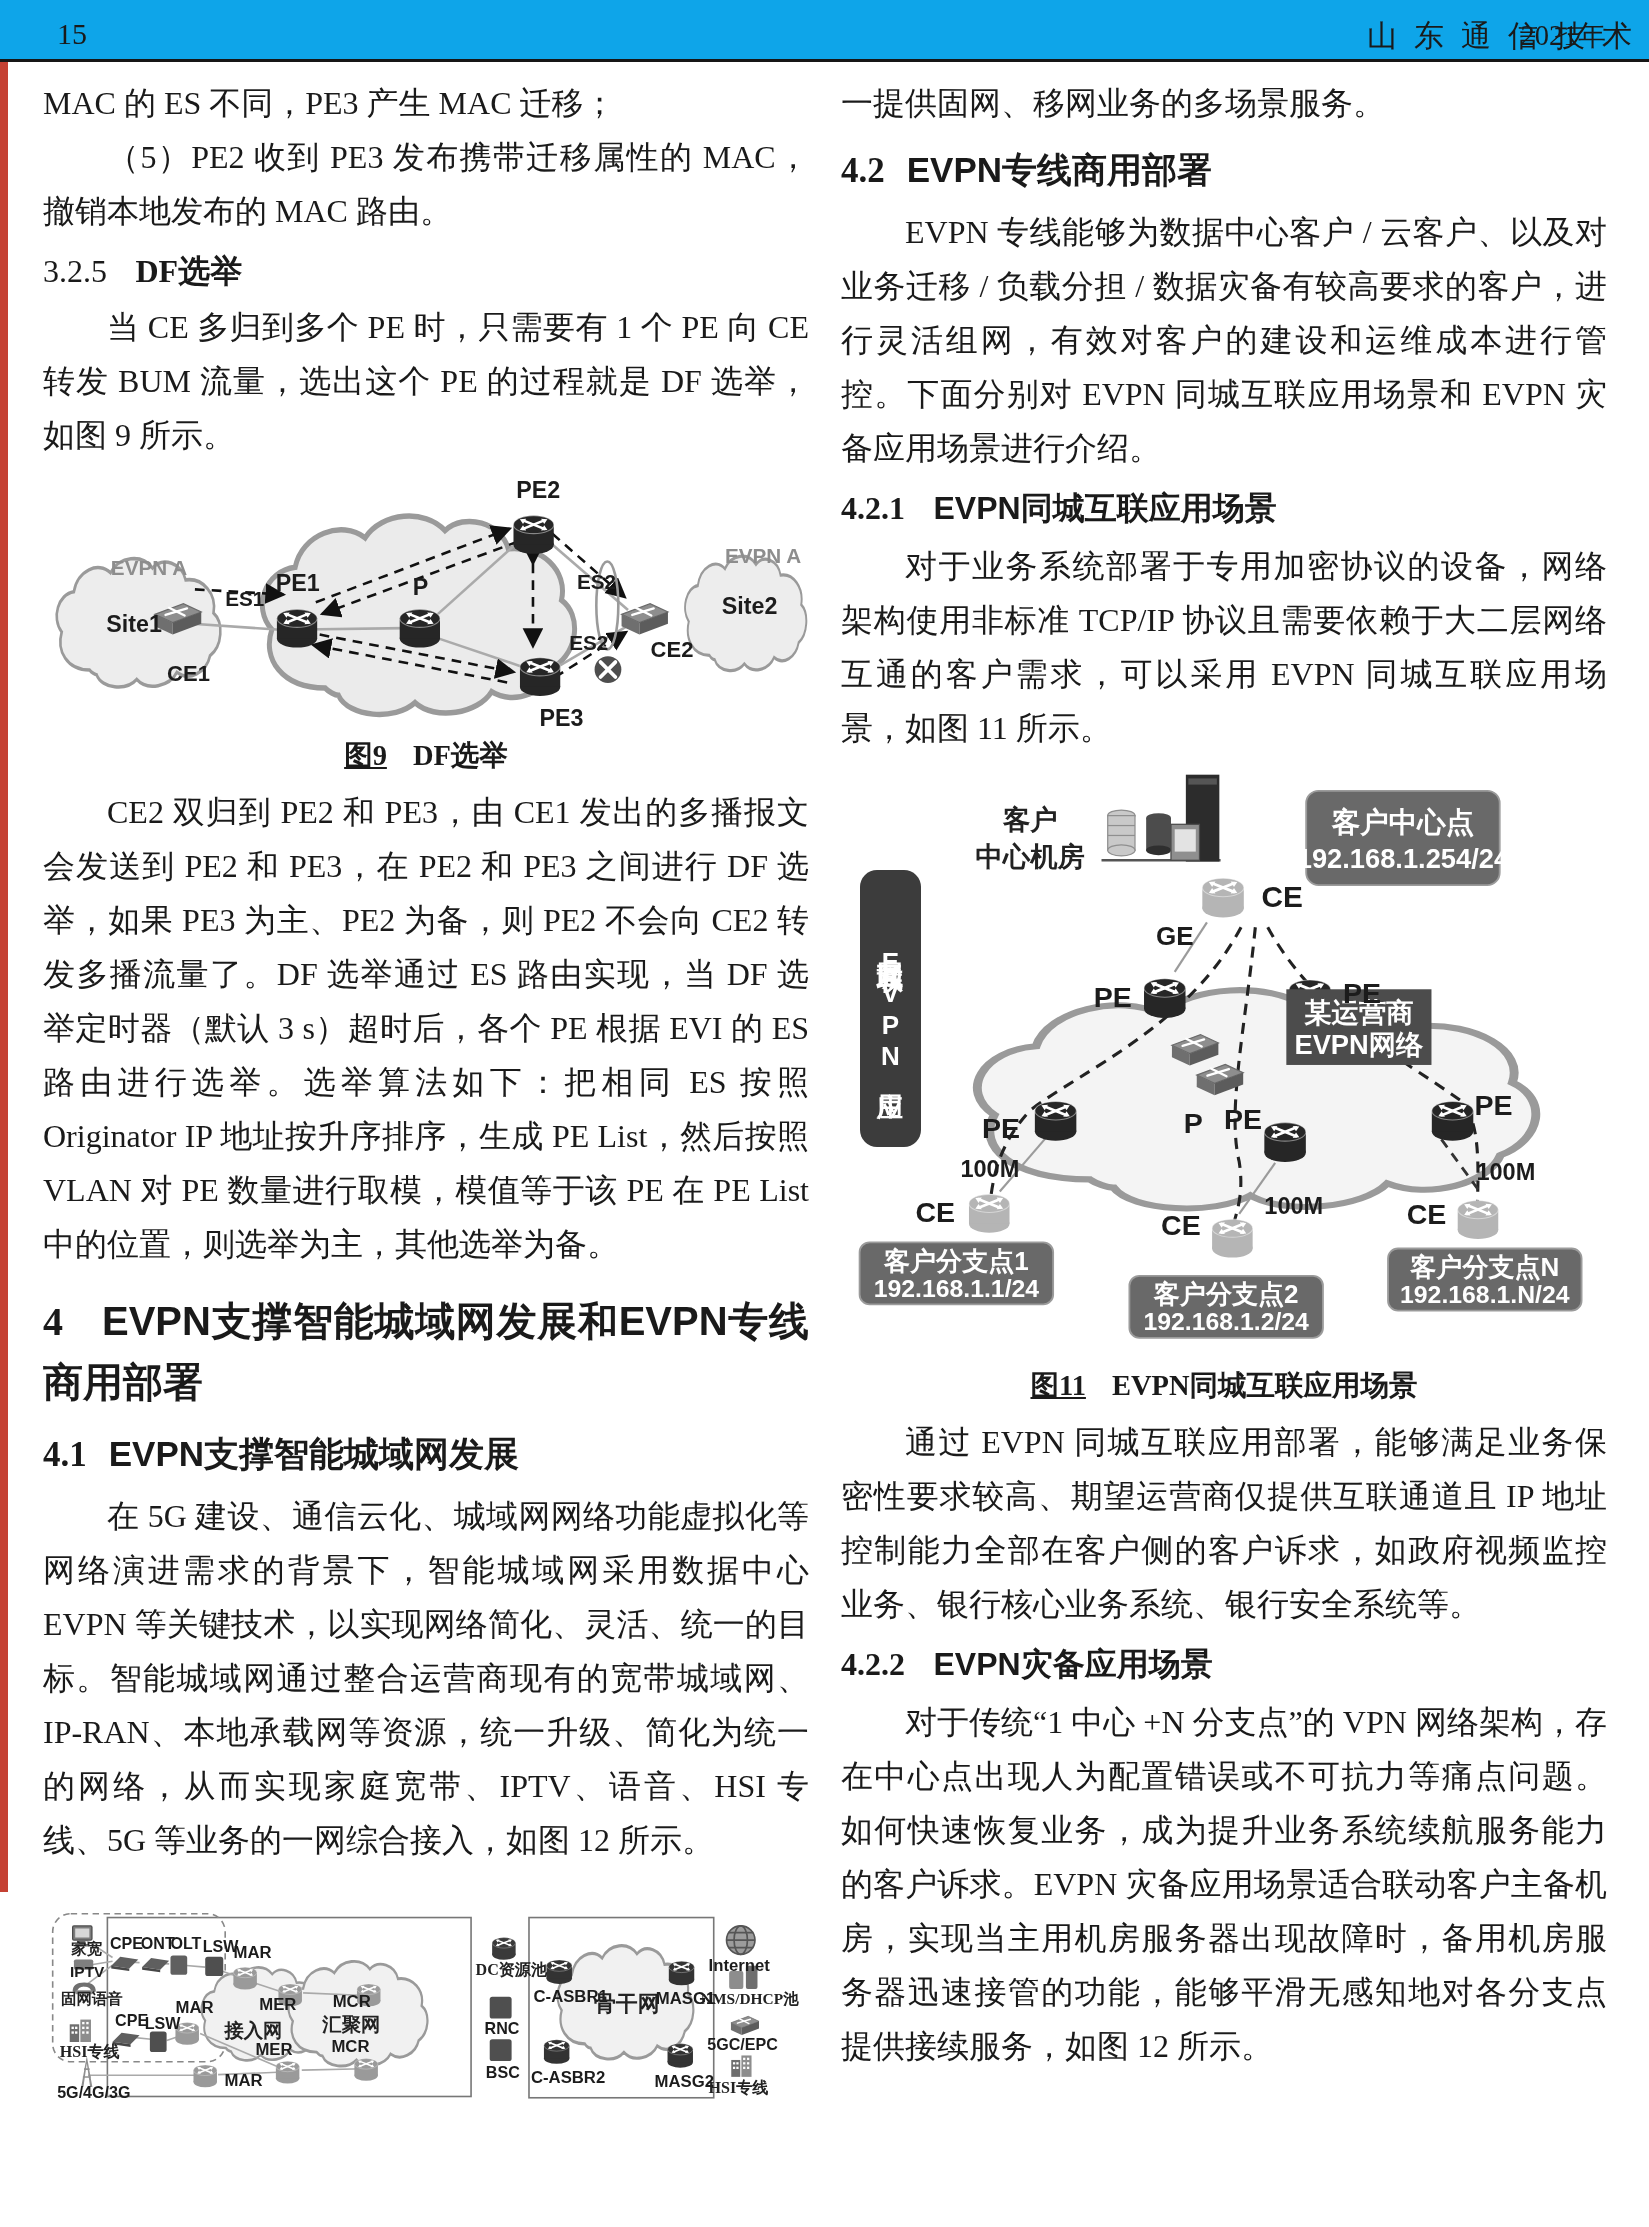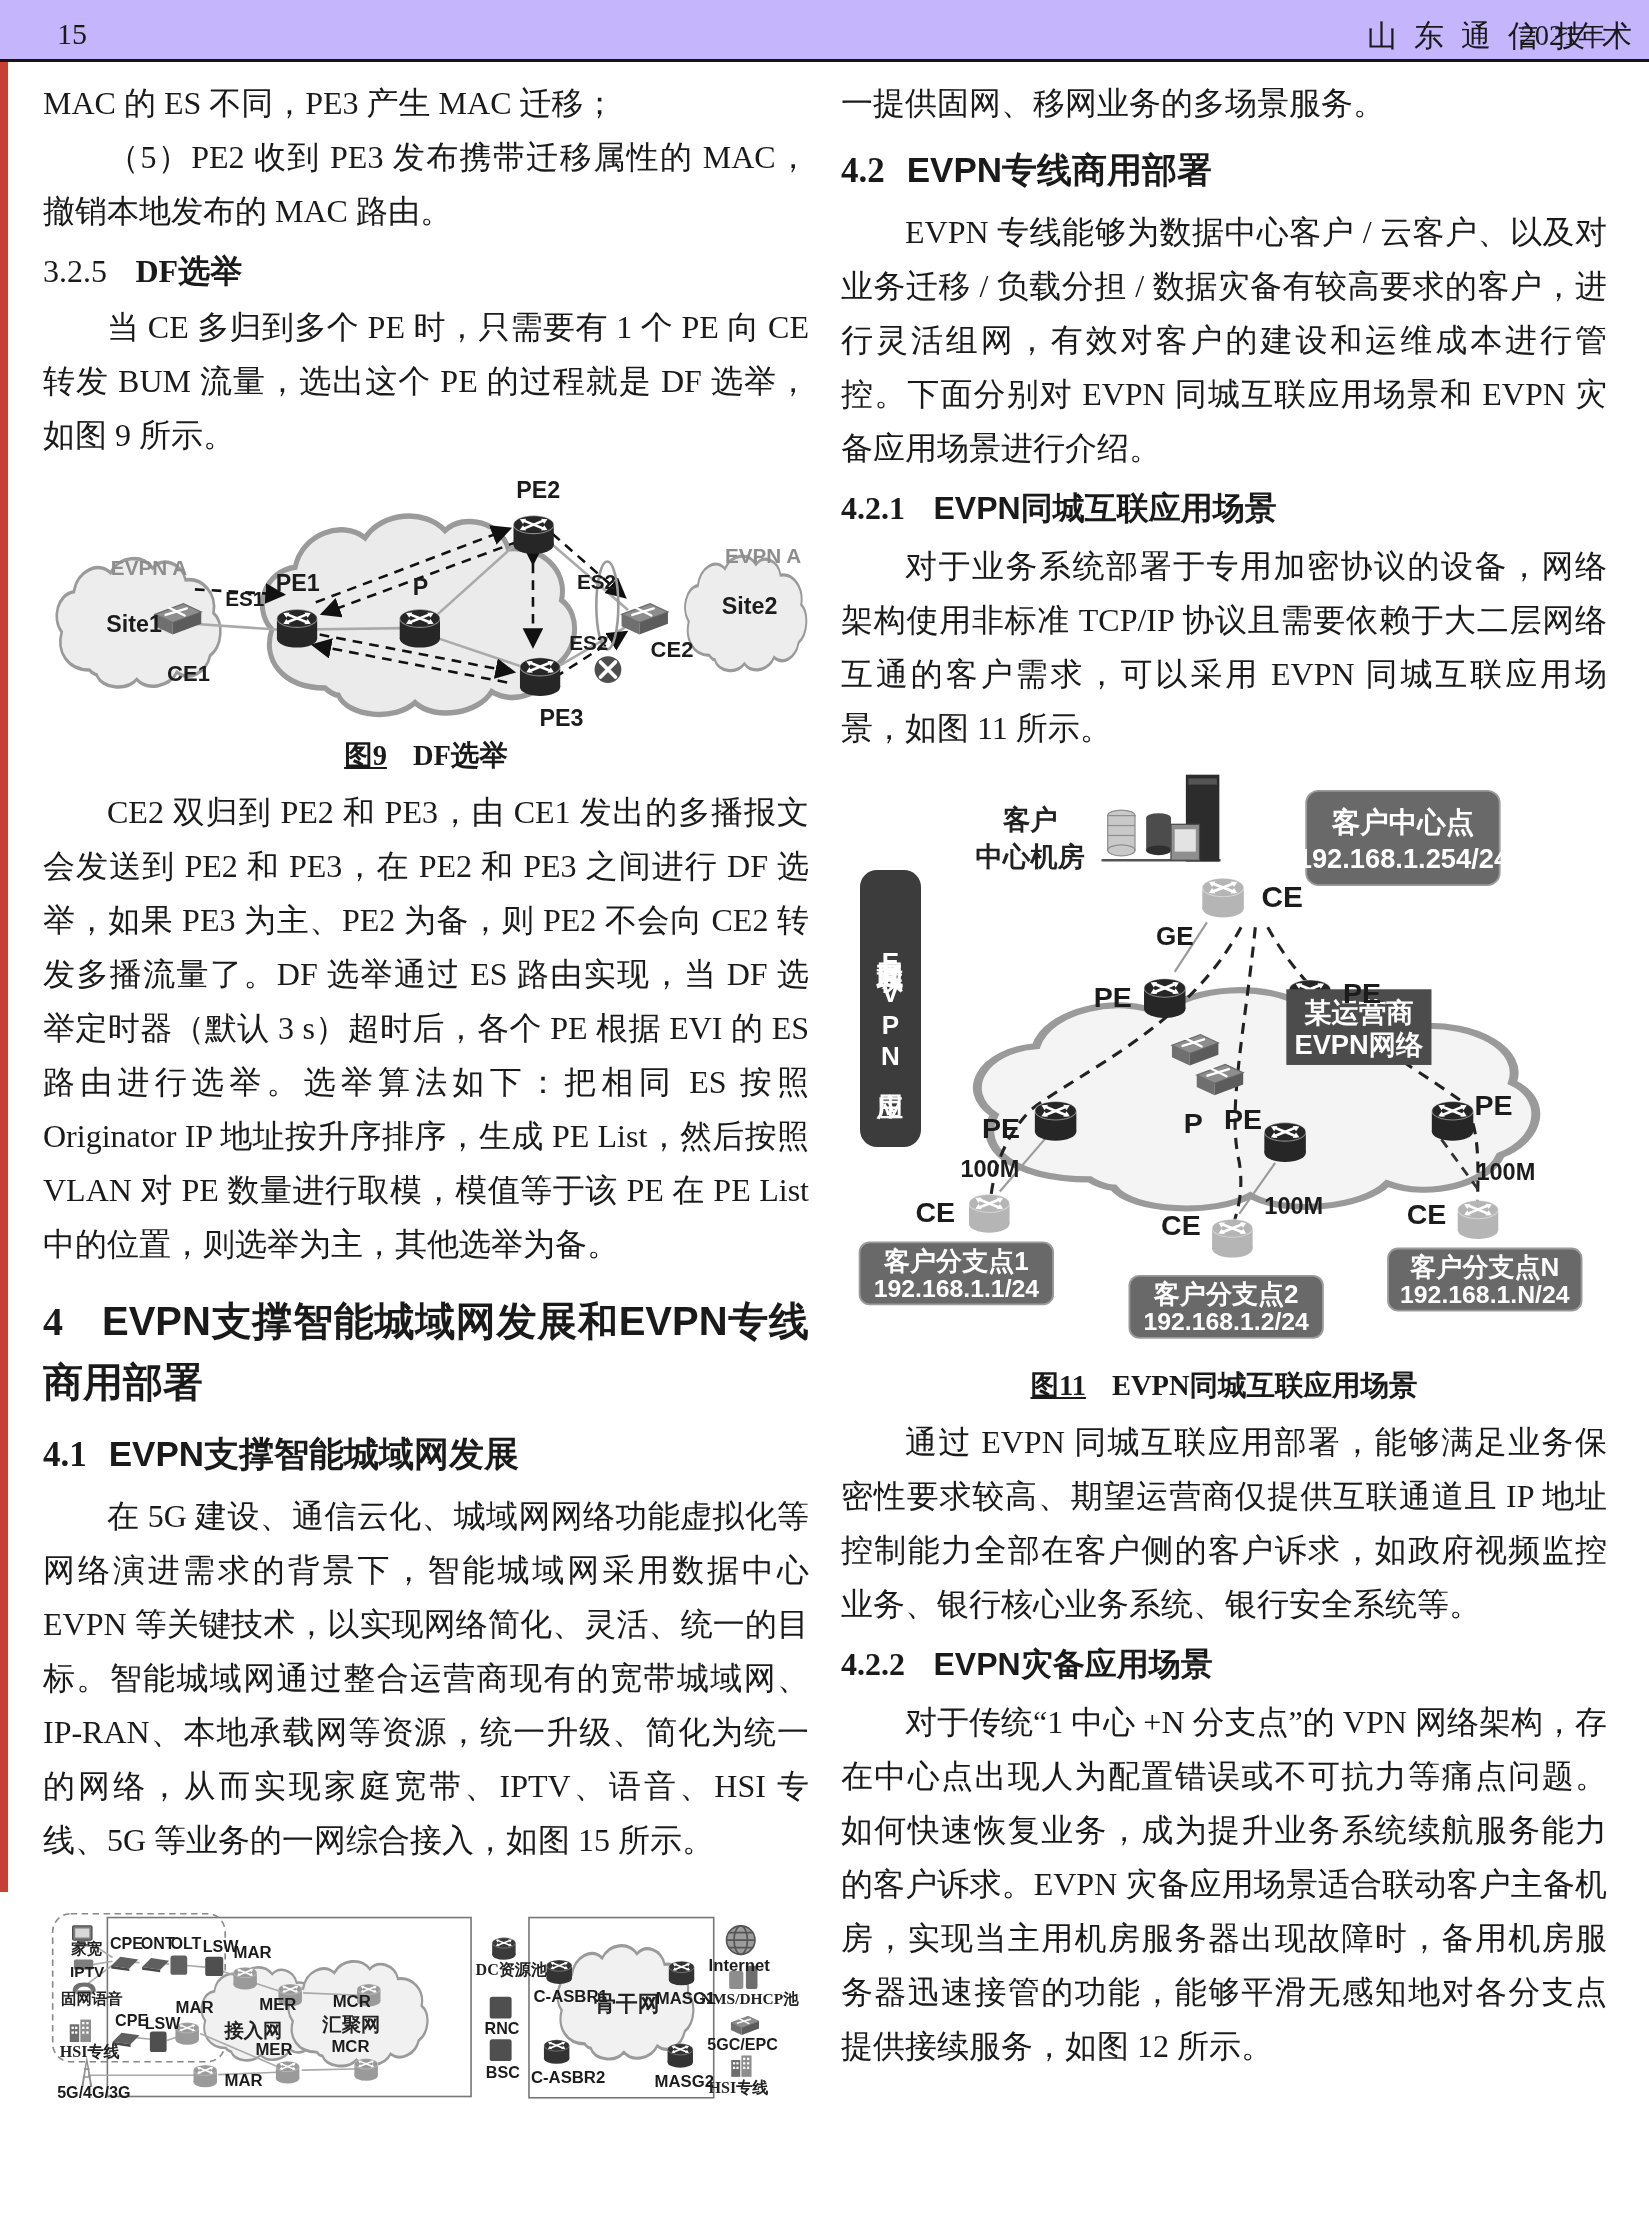--- a/index.html
+++ b/index.html
@@ -3,21 +3,21 @@
 <meta charset="utf-8">
 <style>
   html,body{margin:0;padding:0;}
   body{
     width:1649px;height:2227px;position:relative;background:#ffffff;
     font-family:"Liberation Serif","DejaVu Serif",serif;color:#1a1a1a;
     overflow:hidden;
   }
   .red-edge{position:absolute;left:0;top:0;width:8.4px;height:1892px;background:#bf2c1d;opacity:.9;}
   
-  .header{position:absolute;left:0;top:0;width:100%;height:62px;background:#c4b5fd;
+  .header{position:absolute;left:0;top:0;width:100%;height:62px;background:#0ea5e9;
     border-bottom:3.9px solid #161616;box-sizing:border-box;}
   .header .pagenum{position:absolute;left:57px;top:17px;font-size:30px;}
   .header .journal{position:absolute;left:0;right:0;top:15.6px;text-align:right;font-size:30px;letter-spacing:17px;}
   .header .year{position:absolute;right:43px;top:17px;font-size:28.5px;}
   
   .col{position:absolute;top:76px;width:766px;}
   .col-left{left:43px;}
   .col-right{left:841px;}
   p.body{margin:0;font-size:32px;line-height:54px;text-align:justify;}
   p.indent{text-indent:2em;}
@@ -211,21 +211,21 @@
   </div>
 
   <p class="body indent">CE2 双归到 PE2 和 PE3，由 CE1 发出的多播报文会发送到 PE2 和 PE3，在 PE2 和 PE3 之间进行 DF 选举，如果 PE3 为主、PE2 为备，则 PE2 不会向 CE2 转发多播流量了。DF 选举通过 ES 路由实现，当 DF 选举定时器（默认 3 s）超时后，各个 PE 根据 EVI 的 ES 路由进行选举。选举算法如下：把相同 ES 按照 Originator IP 地址按升序排序，生成 PE List，然后按照 VLAN 对 PE 数量进行取模，模值等于该 PE 在 PE List 中的位置，则选举为主，其他选举为备。</p>
 
   <div class="h-big">
     <span class="num">4</span><span>EVPN支撑智能城域网发展和EVPN专线商用部署</span>
   </div>
   <div class="h-mid">
     <span class="num">4.1</span><span>EVPN支撑智能城域网发展</span>
   </div>
-  <p class="body indent">在 5G 建设、通信云化、城域网网络功能虚拟化等网络演进需求的背景下，智能城域网采用数据中心 EVPN 等关键技术，以实现网络简化、灵活、统一的目标。智能城域网通过整合运营商现有的宽带城域网、IP-RAN、本地承载网等资源，统一升级、简化为统一的网络，从而实现家庭宽带、IPTV、语音、HSI 专线、5G 等业务的一网综合接入，如图 15 所示。</p>
+  <p class="body indent">在 5G 建设、通信云化、城域网网络功能虚拟化等网络演进需求的背景下，智能城域网采用数据中心 EVPN 等关键技术，以实现网络简化、灵活、统一的目标。智能城域网通过整合运营商现有的宽带城域网、IP-RAN、本地承载网等资源，统一升级、简化为统一的网络，从而实现家庭宽带、IPTV、语音、HSI 专线、5G 等业务的一网综合接入，如图 12 所示。</p>
 
   <div class="figblock">
     <svg viewBox="0 0 1190 350">
 
       <rect x="100" y="63" width="565" height="278" fill="none" stroke="#777" stroke-width="2.5"></rect>
       <rect x="15" y="57" width="268" height="230" rx="28" fill="none" stroke="#888" stroke-width="2.5" stroke-dasharray="10 7"></rect>
       <rect x="755" y="63" width="287" height="280" fill="none" stroke="#777" stroke-width="2.5"></rect>
 
       <use href="#i-cloud" x="238" y="135" width="200" height="160" style="color:#f1f1f1"></use>
       <use href="#i-cloud" x="372" y="125" width="230" height="180" style="color:#f1f1f1"></use>

